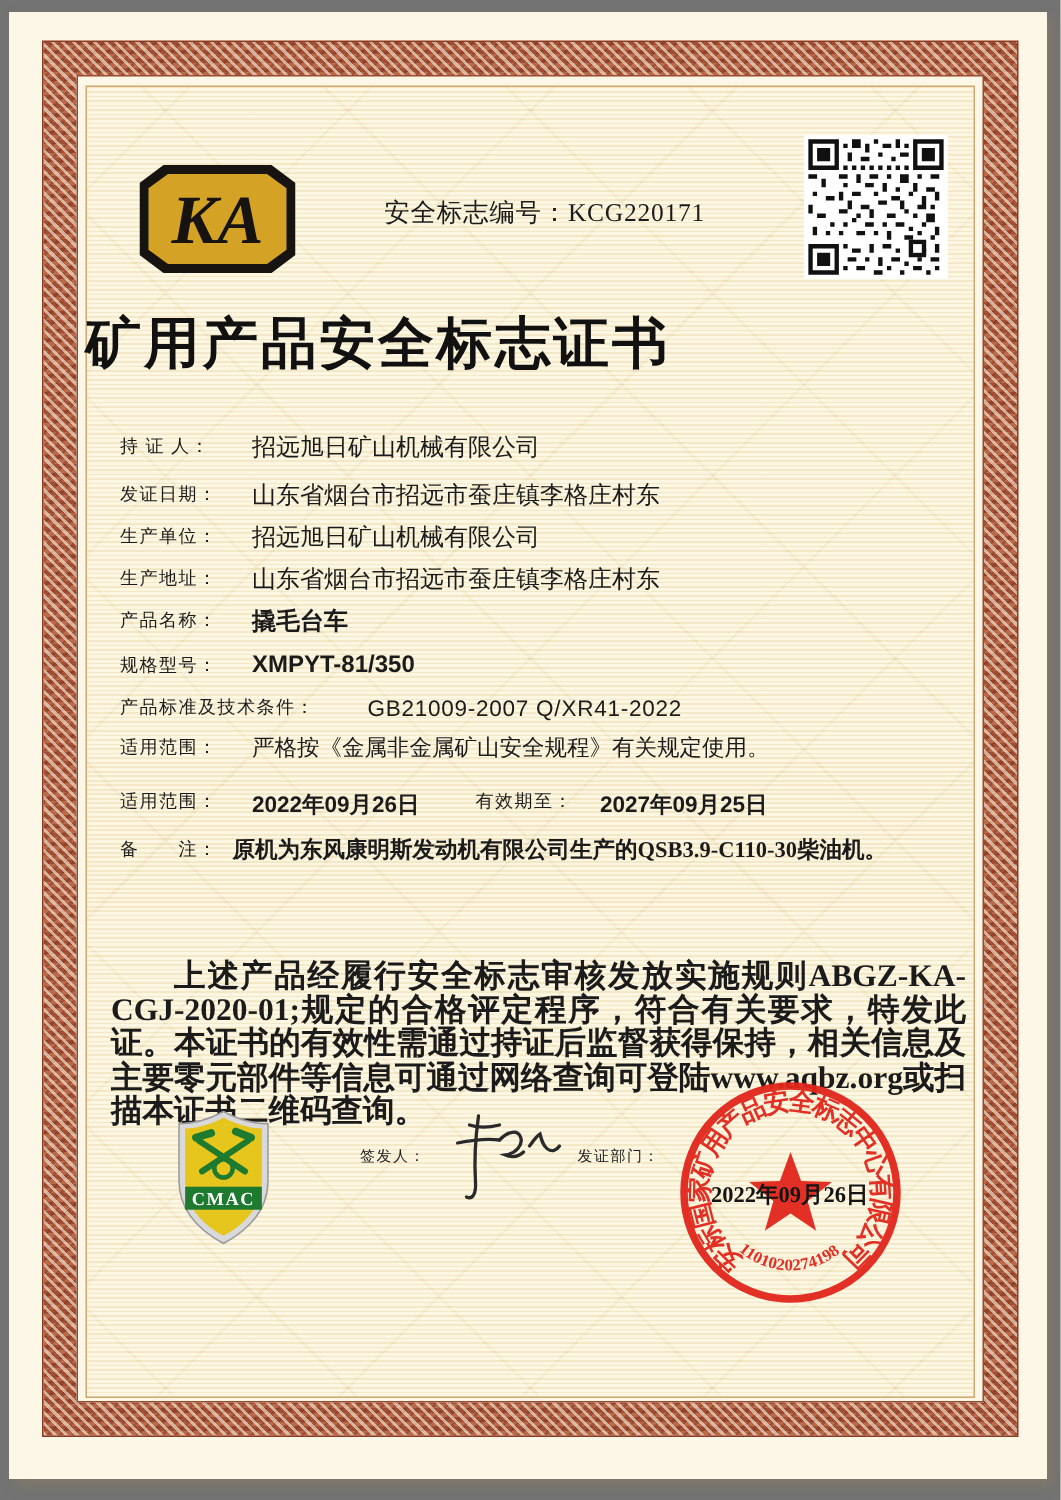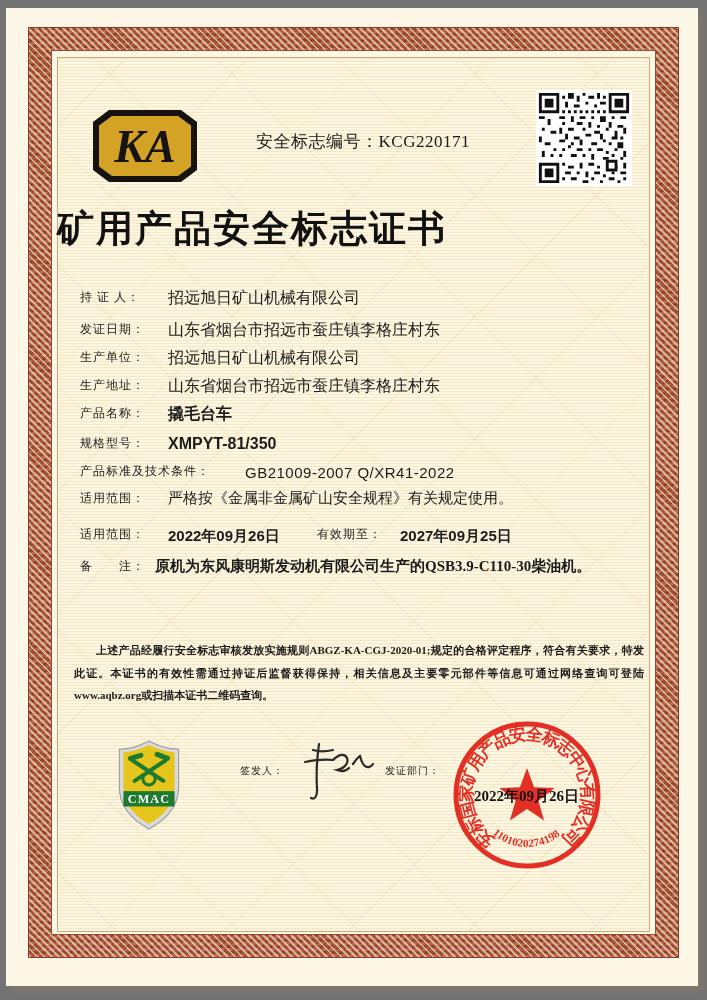--- a/index.html
+++ b/index.html
@@ -24,21 +24,21 @@
   .abs{position:absolute;z-index:3;}
   .cert-no{left:190px;top:130px;width:280px;text-align:right;font-size:17px;letter-spacing:.5px;}
   .title{left:57px;top:204px;width:591px;font-size:37px;font-weight:bold;
          letter-spacing:2px;color:#111;}
   .row-label{left:80px;font-size:12px;letter-spacing:1px;}
   .row-value{left:168px;font-size:16px;}
   .kai{font-style:normal;}
   .model{font-family:"Liberation Sans","DejaVu Sans",sans-serif;font-weight:bold;font-size:16px;}
   .std{font-family:"Liberation Sans","DejaVu Sans",sans-serif;font-size:15px;letter-spacing:.5px;}
   .datev{font-family:"Liberation Sans","DejaVu Sans",sans-serif;font-weight:600;font-size:15px;}
-  .statement{left:74px;top:639px;width:570px;font-size:11px;font-weight:bold;line-height:22.5px;
+  .statement{left:74px;top:639px;width:570px;font-size:21px;font-weight:bold;line-height:22.5px;
              text-indent:2em;text-align:justify;}
   .sig-label{font-size:10px;letter-spacing:1px;}
   .stamp-date{left:474px;top:787px;width:110px;font-size:15px;font-weight:bold;color:#141414;z-index:6;}
   svg text{font-family:"Liberation Serif","DejaVu Serif",serif;}
 </style>
 </head>
 <body>
 
 <div class="canvas">
   <div class="page-bg"></div>

